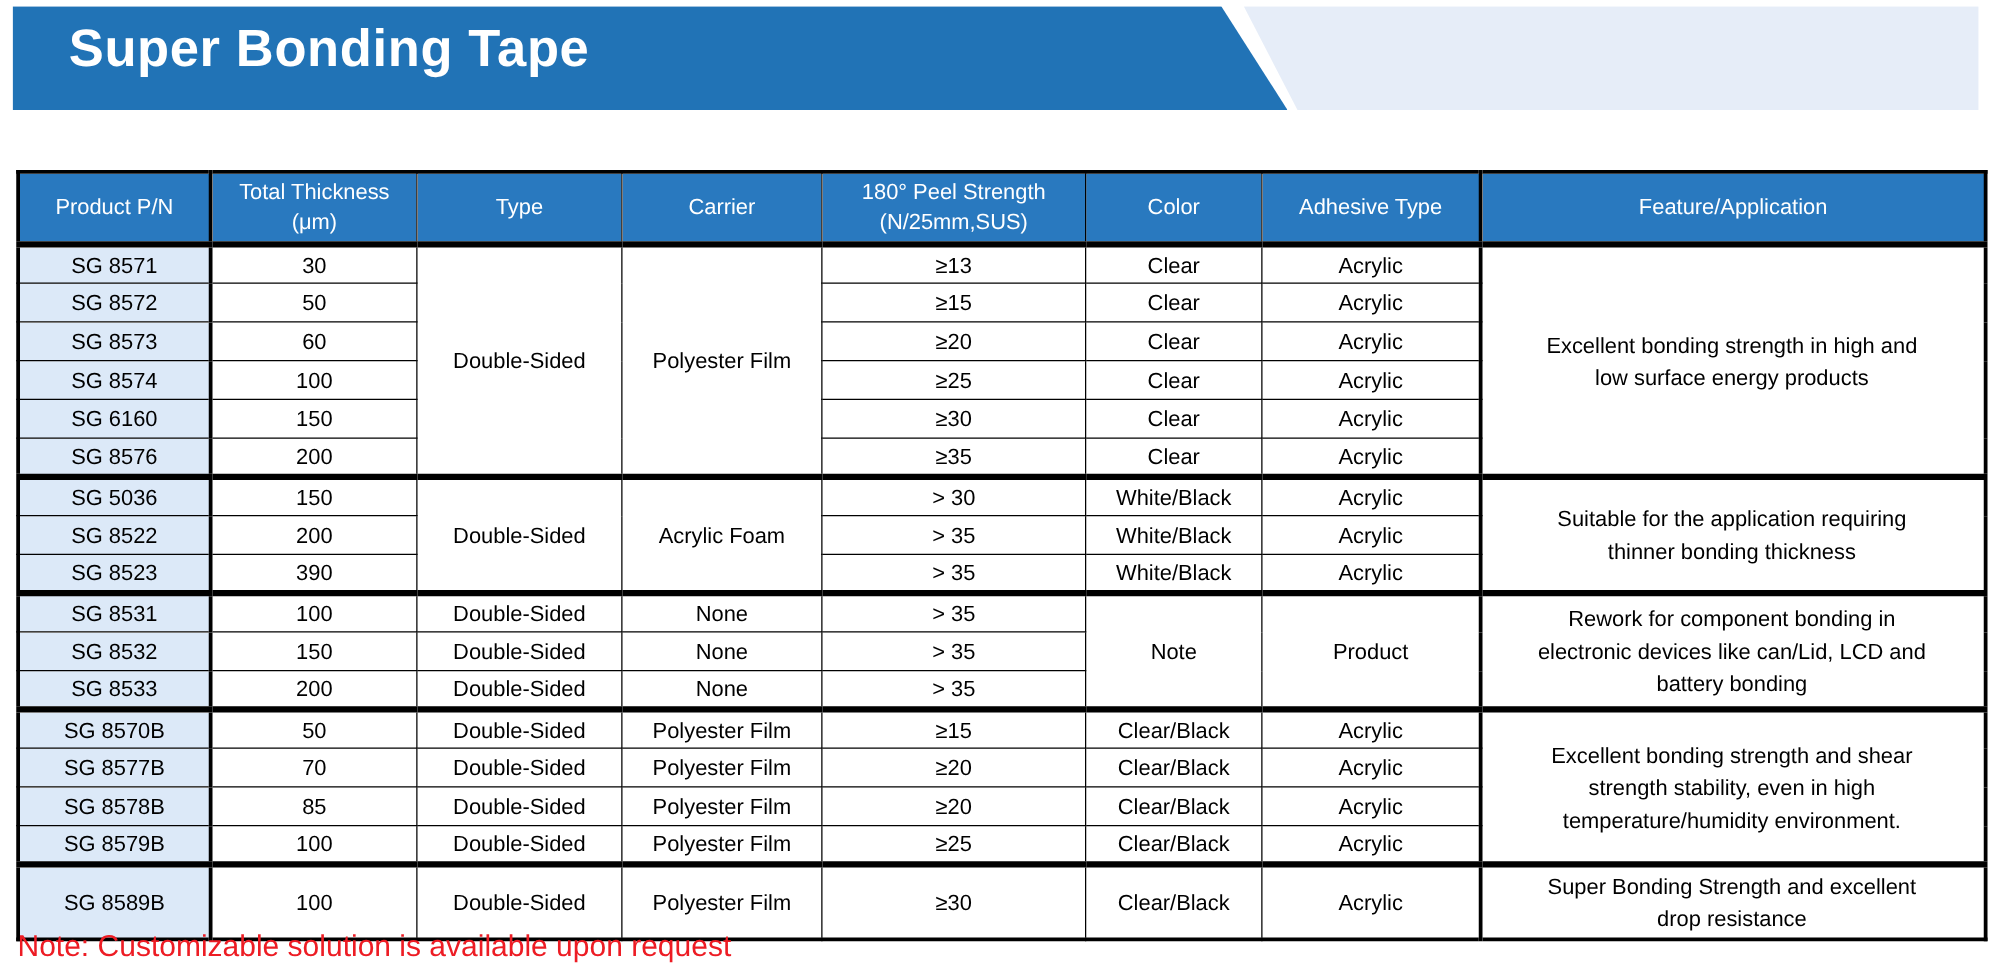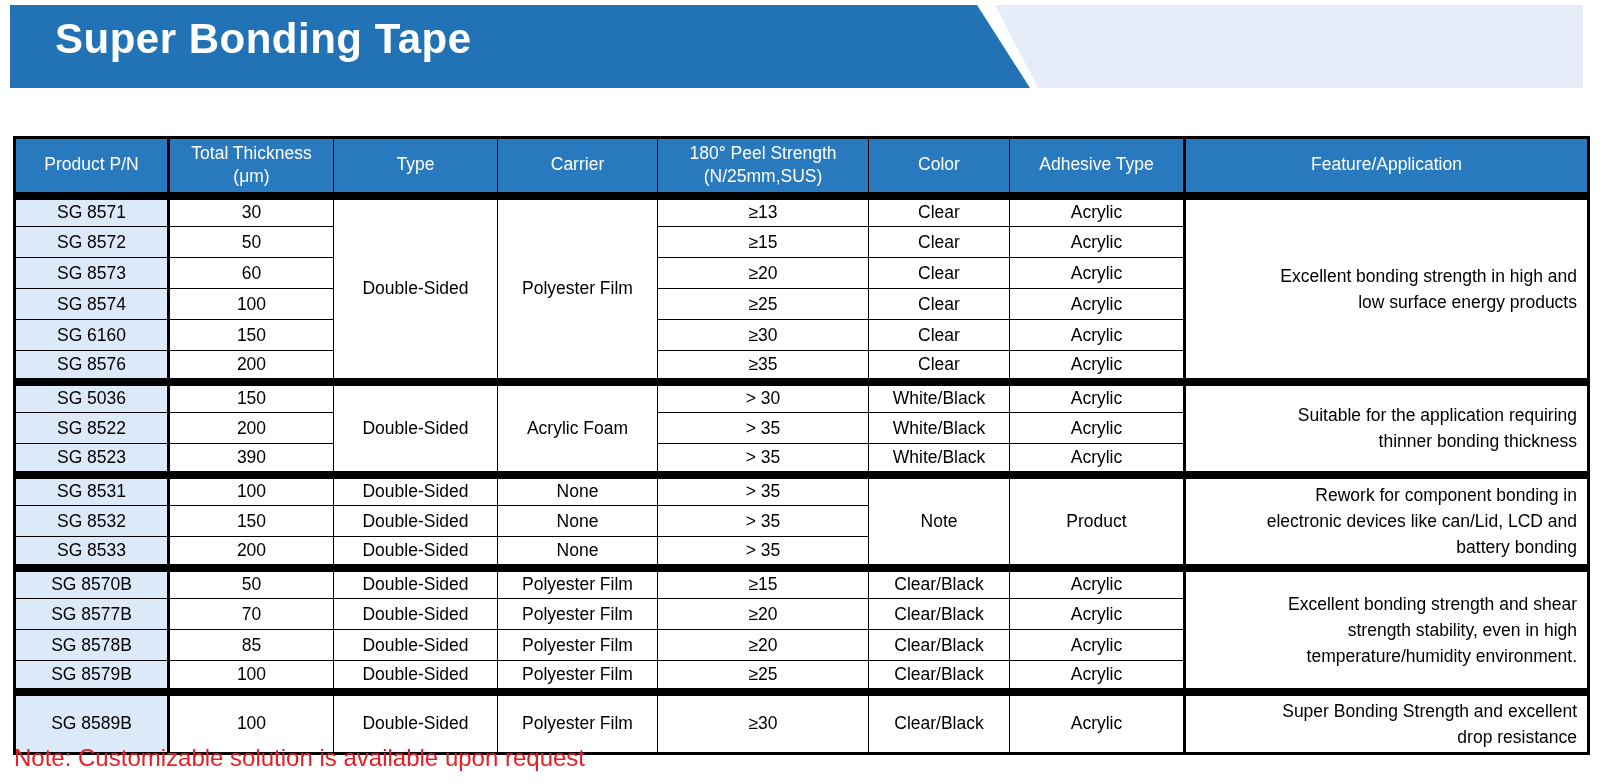--- a/index.html
+++ b/index.html
@@ -42,24 +42,24 @@
   .spec thead th {
     background: #2979bf; color: #ffffff; font-weight: normal;
     height: 58px; border-bottom: 3px solid #000;
     white-space: pre-line; line-height: 1.35;
   }
   .spec tbody td { height: 31px; background: #ffffff; }
   .spec td.pn { background: #dce9f8; }
   .spec .c2 { border-left: 3px solid #000; }
   .spec td.feature {
     border-left: 3px solid #000;
-    text-align: right; padding: 2px 10px 2px 8px;
+    text-align: center; padding: 2px 10px 2px 8px;
     white-space: pre-line; line-height: 26px;
   }
-  .spec tr.group-start td { border-top: 8px solid #000000; }
+  .spec tr.group-start td { border-top: 5px solid #000000; }
   .spec tr.tall td { height: 53px; }
   
   .note {
     position: absolute; left: 14px; top: 744px;
     color: #ed1c24; font-size: 24px; white-space: nowrap;
   }
 </style>
 </head>
 <body>
 

